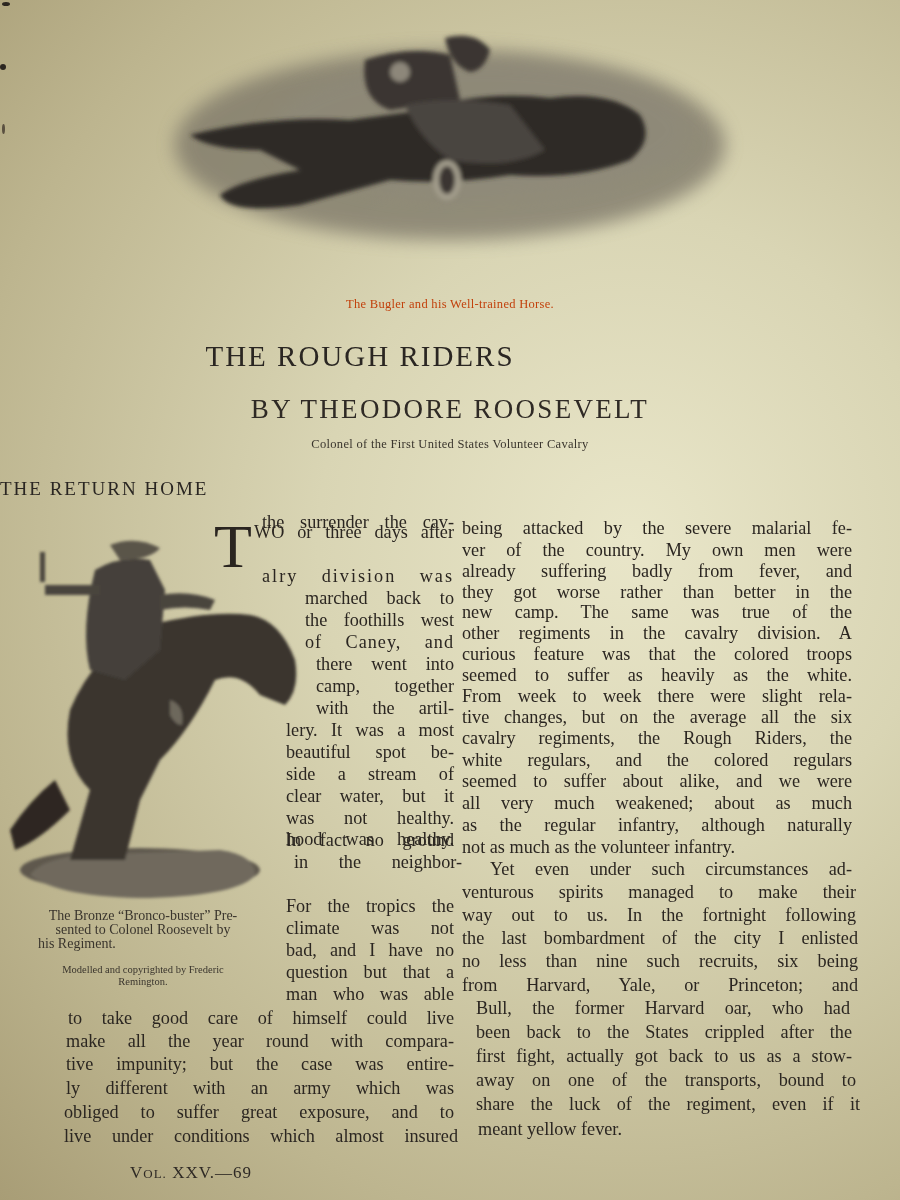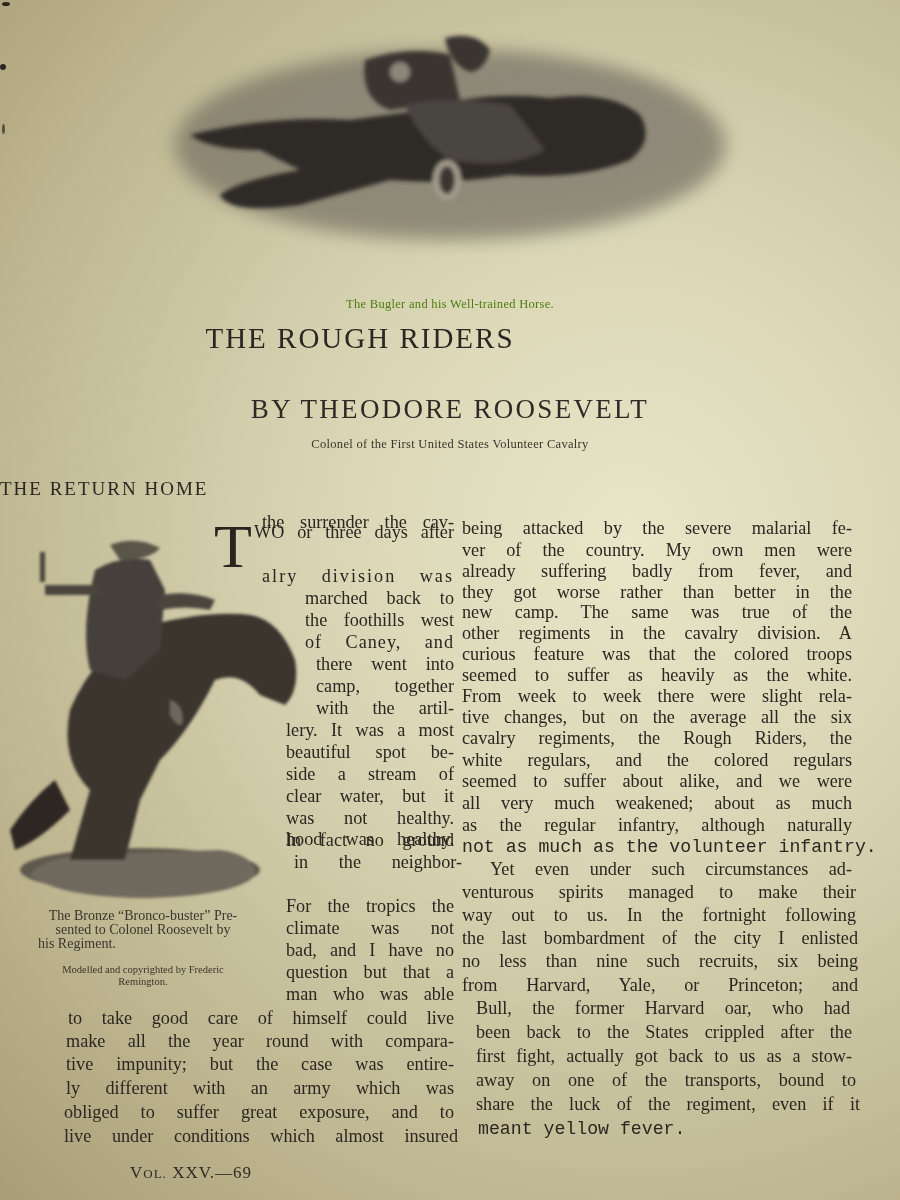--- a/index.html
+++ b/index.html
@@ -8,31 +8,31 @@
     background: radial-gradient(ellipse at 70% 45%, #e9e6c9 0%, #d9d5b4 35%, #bdb58f 75%, #a89d76 100%);
     font-family: "Liberation Serif", "DejaVu Serif", serif;
     color:#2a2520;
   }
   .abs { position:absolute; }
   .specks span { position:absolute; background:#2b2620; border-radius:50%; }
 
   
   #top-illustration { left:150px; top:20px; width:600px; height:240px; }
 
-  .caption-top { left:0; width:900px; top:297px; text-align:center; font-size:12.5px; letter-spacing:0.3px; color:#4d7c0f; }
-  .title { left:0; width:720px; top:322px; text-align:center; font-size:29px; letter-spacing:2px; color:#2a2622; }
+  .caption-top { left:0; width:900px; top:297px; text-align:center; font-size:12.5px; letter-spacing:0.3px; color:#c2410c; }
+  .title { left:0; width:720px; top:340px; text-align:center; font-size:29px; letter-spacing:2px; color:#2a2622; }
   .byline { left:220px; width:460px; top:394px; text-align:center; font-size:27px; letter-spacing:2.3px; color:#2f2a25; white-space:nowrap; }
   .subtitle { left:0; width:900px; top:437px; text-align:center; font-size:12.5px; letter-spacing:0.3px; color:#3a352d; }
   .section { left:0; width:900px; top:478px; text-align:left; font-size:19px; letter-spacing:2px; color:#2a2622; }
 
   
   .line { position:absolute; font-size:18.2px; line-height:22px; white-space:nowrap; color:#2b2621; }
   .left-col .line { text-align:justify; text-align-last:justify; }
   .right-col .line { left:462px; width:390px; text-align:justify; text-align-last:justify; }
-  .right-col .line.last { text-align-last:left;font-family:Liberation Mono, monospace; }
+  .right-col .line.last { text-align-last:left; }
   .dropcap { position:absolute; left:214px; top:518px; font-size:62px; line-height:56px; color:#2a2520; }
 
   #bronco-image { left:0; top:530px; width:310px; height:380px; }
   .bronze-caption { left:20px; width:246px; top:909px; font-size:14px; line-height:14px; color:#3a352d; text-align:center; }
   .bronze-credit { left:20px; width:246px; top:964px; font-size:10.5px; line-height:12px; color:#3a352d; text-align:center; }
   .folio { left:130px; top:1163px; font-size:17px; letter-spacing:1px; color:#2f2a25; }
   .folio .sc { font-size:13px; }
 </style>
 </head>
 <body>

